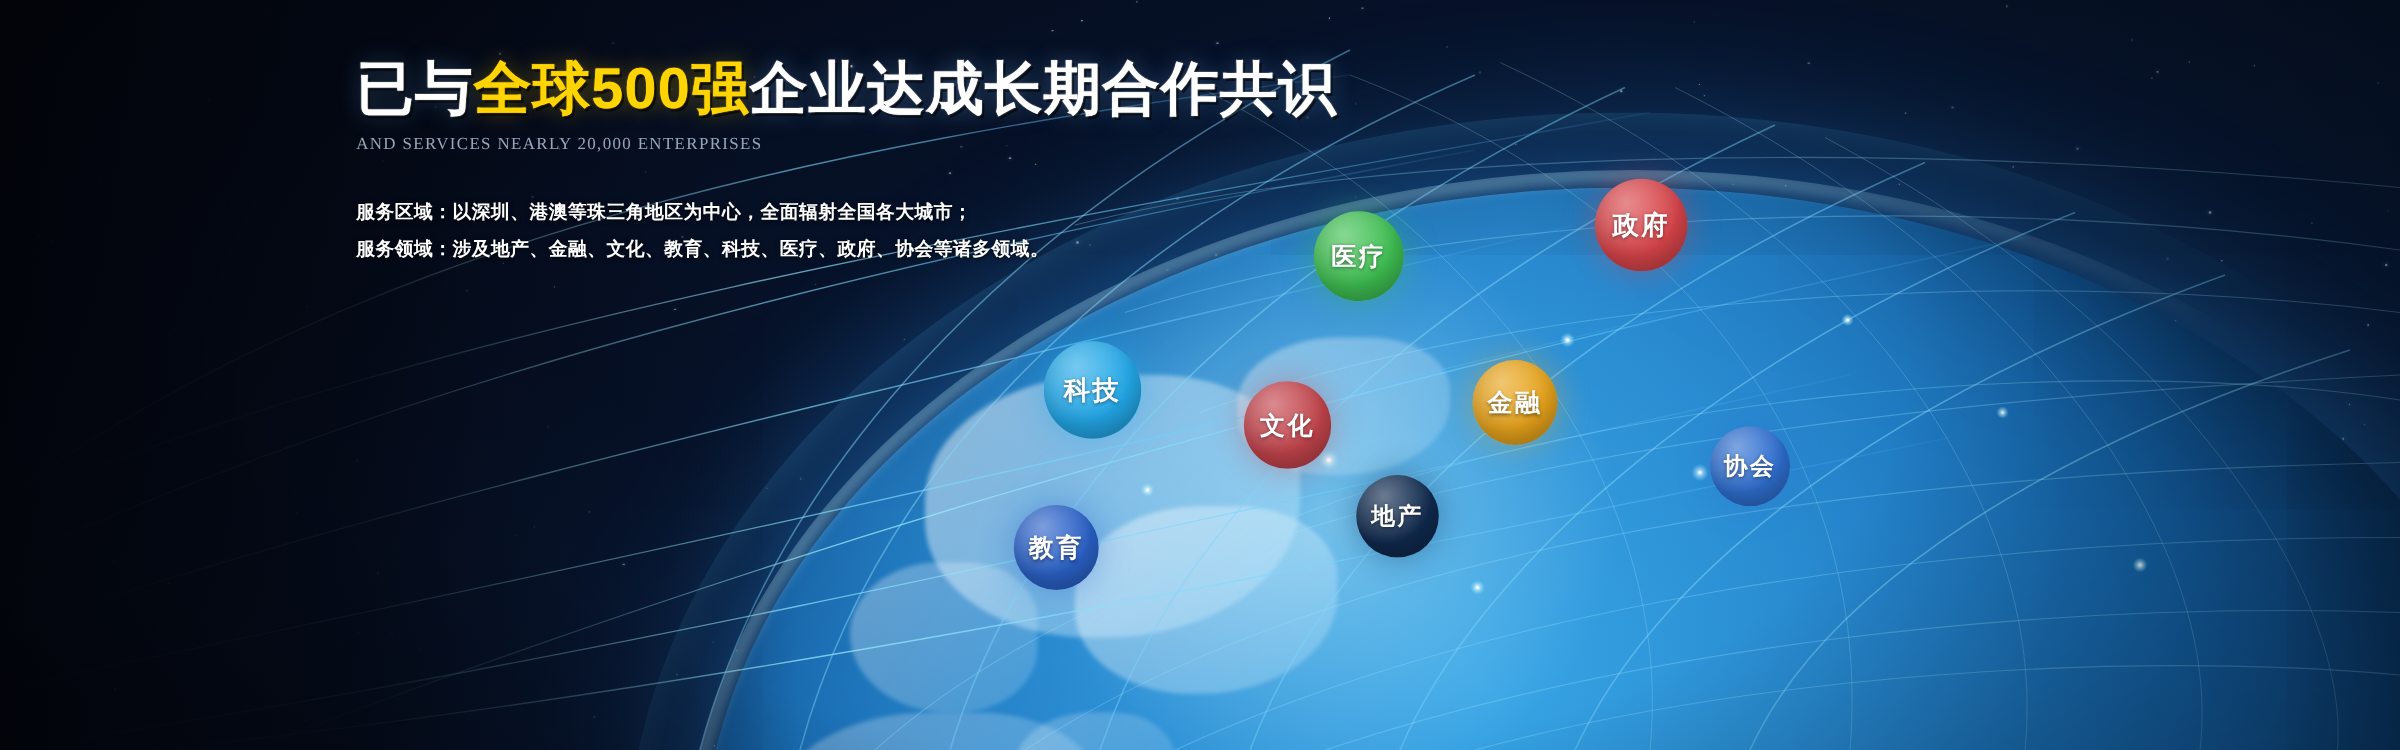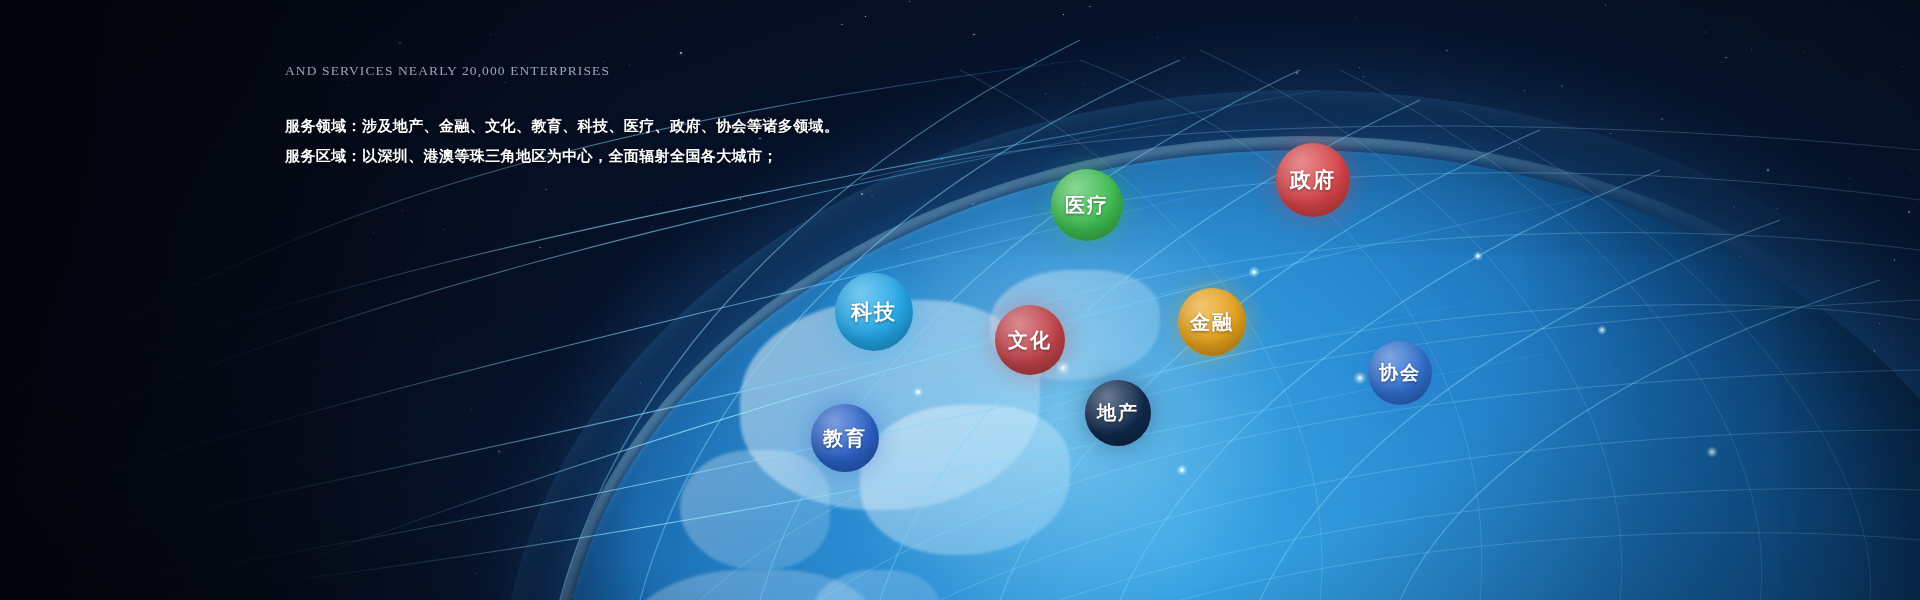--- a/index.html
+++ b/index.html
@@ -411,29 +411,32 @@
       <circle cx="1182" cy="470" r="1.3"></circle>
     </g>
   </svg>
 
   <div class="left-dark"></div>
   <div class="vignette"></div>
 
   <div class="copy">
 
     <div class="headline">
+      <span class="h-line h1">
+        <span class="w">已与</span><span class="y">全球500强</span><span class="w">企业达成长期合作共识</span>
+      </span>
     </div>
 
     <div class="eng">
       <div>AND SERVICES NEARLY 20,000 ENTERPRISES</div>
     </div>
 
     <div class="svc">
+      <div>服务区域：以深圳、港澳等珠三角地区为中心，全面辐射全国各大城市；</div>
       <div>服务领域：涉及地产、金融、文化、教育、科技、医疗、政府、协会等诸多领域。</div>
-      <div>服务区域：以深圳、港澳等珠三角地区为中心，全面辐射全国各大城市；</div>
     </div>
 
   </div>
 
   <div id="bubbles">
       <div class="bubble" style="left: 1276px; top: 143px; width: 74px; height: 74px; font-size: 21px; background: radial-gradient(circle at 36% 28%, rgb(216, 69, 74) 0%, rgb(216, 69, 74) 55%, rgba(0, 0, 0, 0.28) 130%) rgb(216, 69, 74); box-shadow: rgba(216, 69, 74, 0.4) 0px 0px 26px, rgba(0, 0, 0, 0.22) 0px -10px 22px inset;">
         <span>政府</span>
       </div>
       <div class="bubble" style="left: 1051px; top: 169px; width: 72px; height: 72px; font-size: 20px; background: radial-gradient(circle at 36% 28%, rgb(63, 191, 82) 0%, rgb(63, 191, 82) 55%, rgba(0, 0, 0, 0.28) 130%) rgb(63, 191, 82); box-shadow: rgba(63, 191, 82, 0.4) 0px 0px 26px, rgba(0, 0, 0, 0.22) 0px -10px 22px inset;">
         <span>医疗</span>

